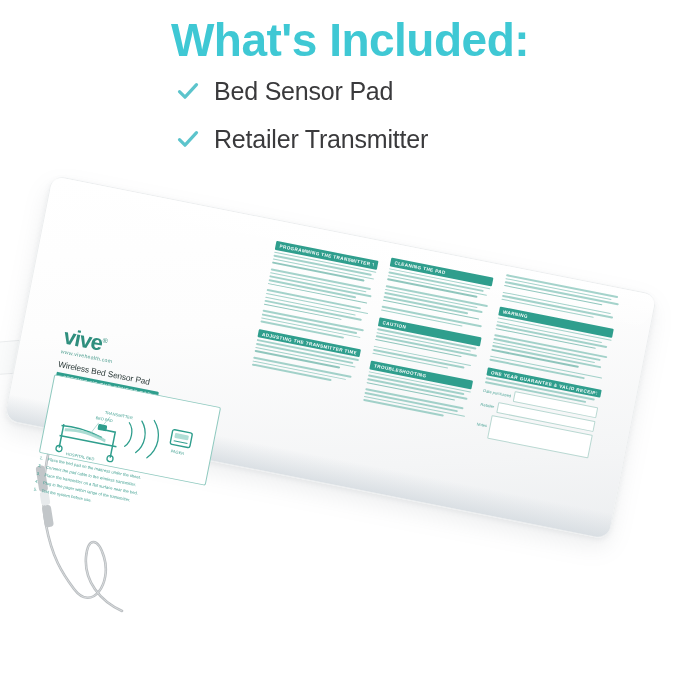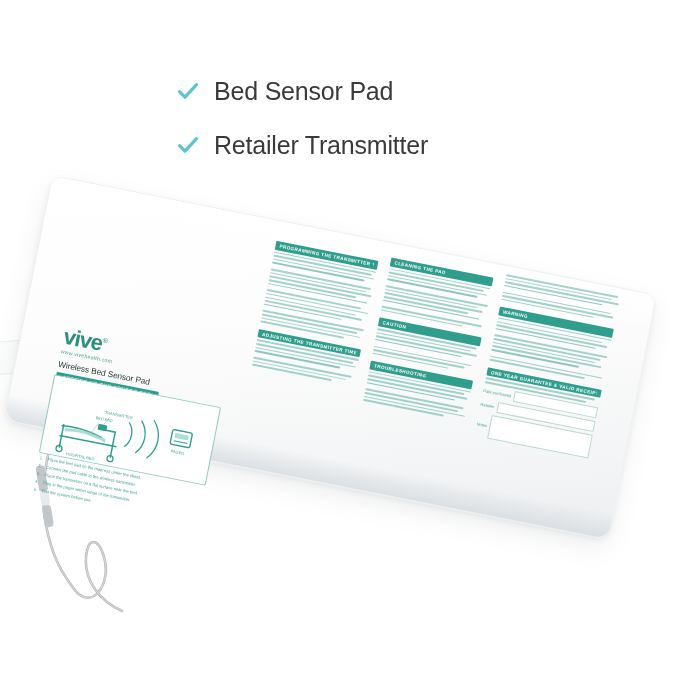--- a/index.html
+++ b/index.html
@@ -23,21 +23,21 @@
     font-size:46px;
     font-weight:700;
     letter-spacing:-0.5px;
     color:#3fc8d4;
     line-height:1.05;
   }
   #bullets{
     position:absolute;
     left:176px; top:76px;
     display:flex; flex-direction:column;
-    gap:24px;
+    gap:18px;
   }
   .bullet{
     display:flex; align-items:center; gap:14px;
     height:30px;
   }
   .check{
     width:24px;height:24px;flex:none;
     display:block;
   }
   .bullet-label{
@@ -189,20 +189,21 @@
   
   #cable-layer{
     position:absolute; left:0; top:0; width:700px; height:535px;
     pointer-events:none;
   }
 </style>
 </head>
 <body>
 
 <div id="header">
+  <div id="title">What's Included:</div>
 
   <div id="bullets">
 
     <div class="bullet">
       <svg class="check" viewBox="0 0 24 24">
         <path d="M3.5 12.6 L9 18.2 L20.5 5.6" fill="none" stroke="#5cc4cc" stroke-width="3.2" stroke-linecap="round" stroke-linejoin="round"></path>
       </svg>
       <div class="bullet-label">Bed Sensor Pad</div>
     </div>
 

